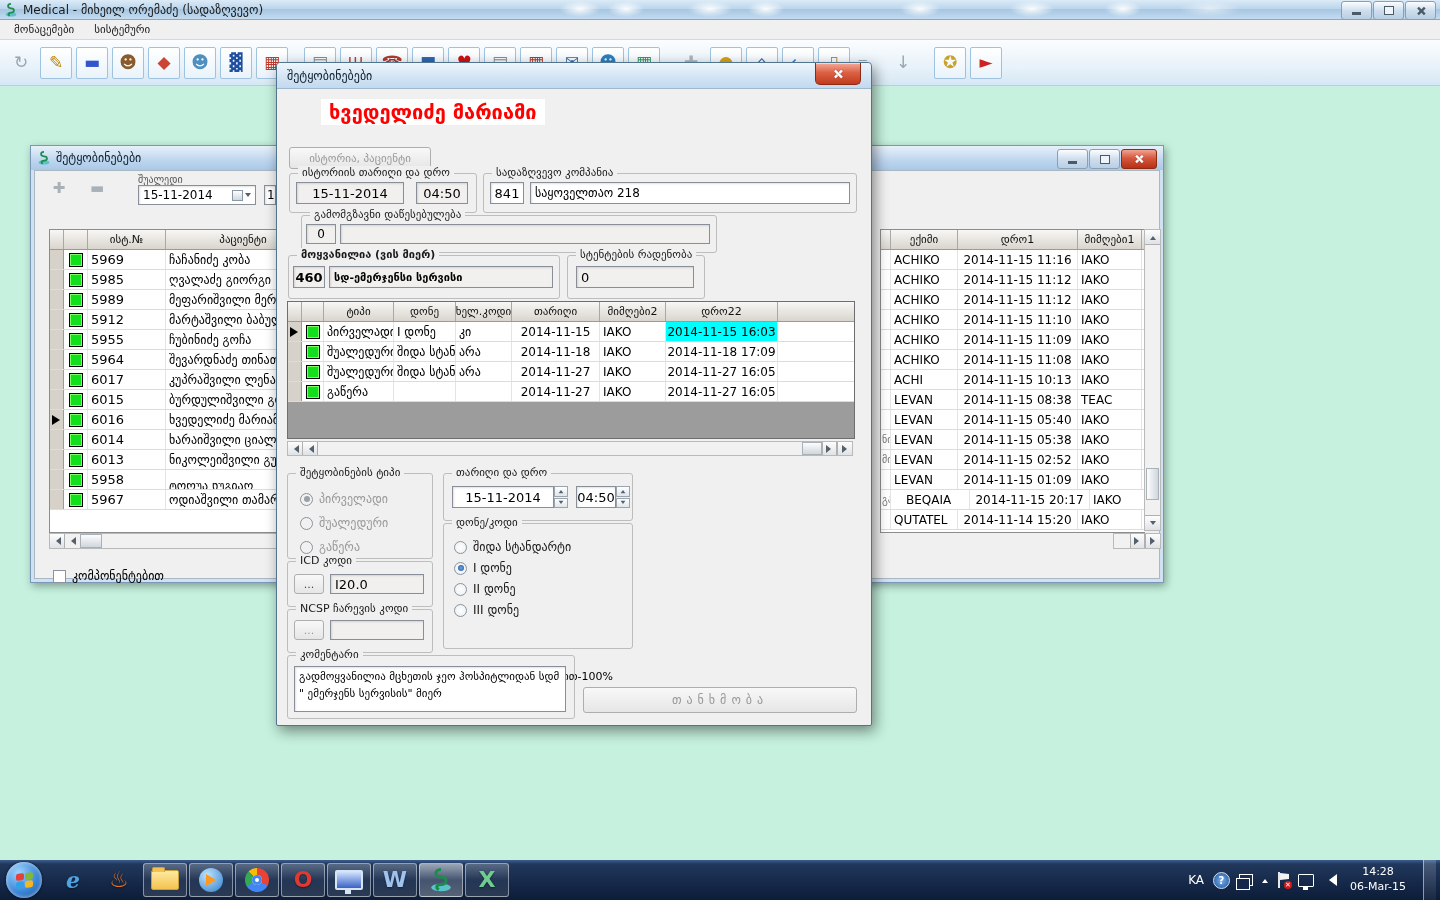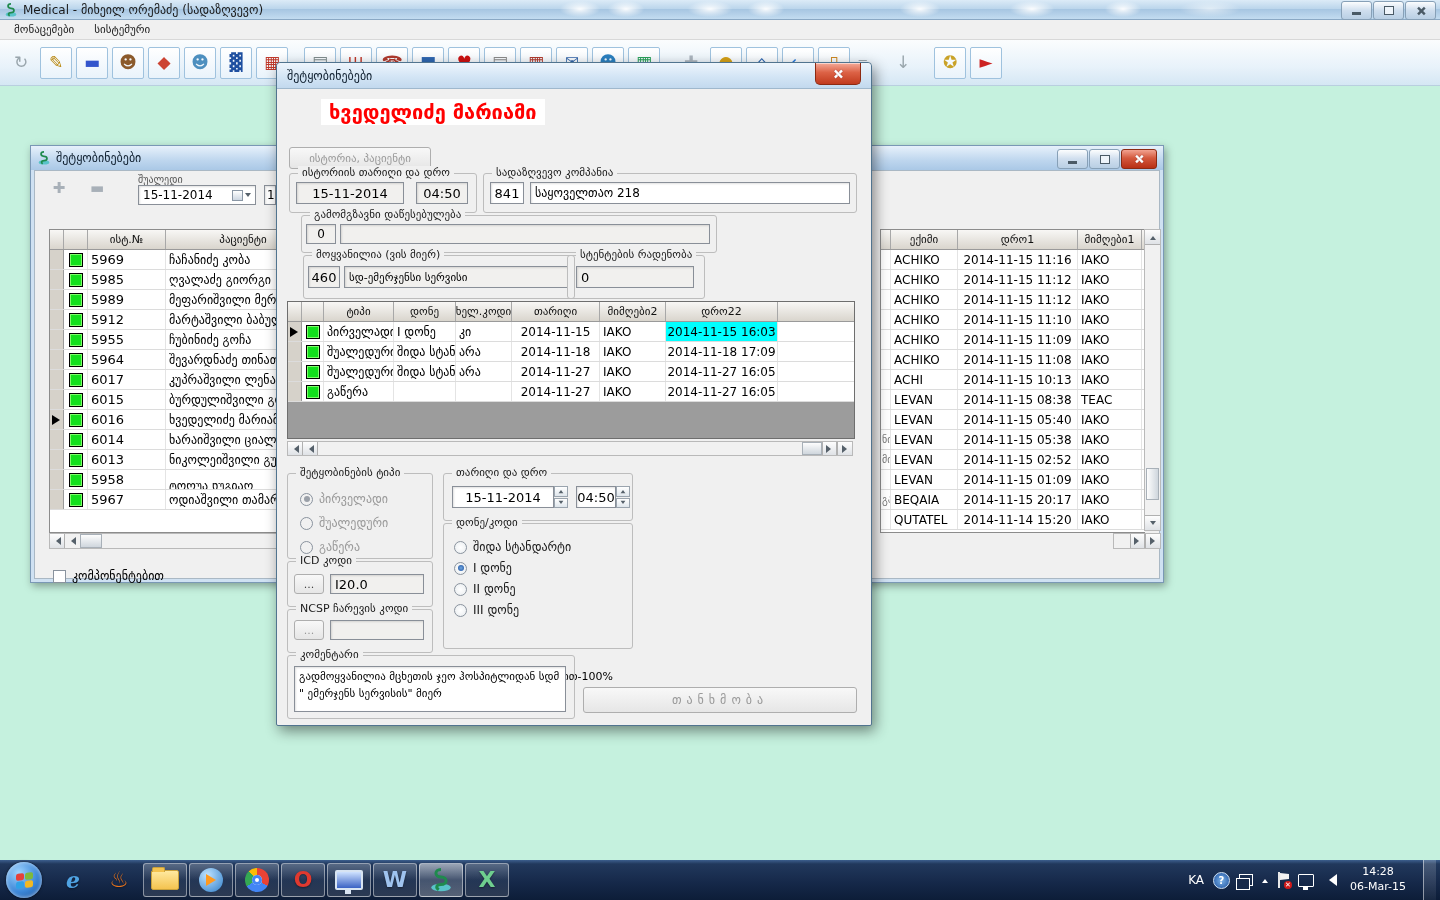--- a/index.html
+++ b/index.html
@@ -511,21 +511,21 @@
           <div class="cell" style="width: 64px;">IAKO</div>
         </div>
         <div class="grow">
           <div class="cell" style="width: 10px; color: rgb(119, 119, 119); font-size: 10px; padding: 0px 1px;"></div>
           <div class="cell" style="width: 67px;">LEVAN</div>
           <div class="cell center" style="width: 120px;">2014-11-15 01:09</div>
           <div class="cell" style="width: 64px;">IAKO</div>
         </div>
         <div class="grow">
           <div class="cell" style="width: 10px; color: rgb(119, 119, 119); font-size: 10px; padding: 0px 1px;">გა</div>
-          <div class="cell" style="width: 67px;">BEQAIA</div>
+          <div class="cell" style="width: 67px; margin-left: 12px;">BEQAIA</div>
           <div class="cell center" style="width: 120px;">2014-11-15 20:17</div>
           <div class="cell" style="width: 64px;">IAKO</div>
         </div>
         <div class="grow">
           <div class="cell" style="width: 10px; color: rgb(119, 119, 119); font-size: 10px; padding: 0px 1px;"></div>
           <div class="cell" style="width: 67px;">QUTATEL</div>
           <div class="cell center" style="width: 120px;">2014-11-14 15:20</div>
           <div class="cell" style="width: 64px;">IAKO</div>
         </div>
       </div>
@@ -587,21 +587,21 @@
     <span class="glab">გამომგზავნი დაწესებულება</span>
     <div class="field gray center" style="left:4px;top:8px;width:30px;height:20px;">
       <span>0</span>
     </div>
     <div class="field gray" style="left:38px;top:8px;width:370px;height:20px;">
       <span></span>
     </div>
   </div>
 
 
-  <div class="groupbox" style="left:26px;top:192px;width:270px;height:42px;">
+  <div class="groupbox" style="left:11px;top:192px;width:270px;height:42px;font-weight:bold;">
     <span class="glab">მოყვანილია (ვის მიერ)</span>
     <div class="field gray center" style="left:4px;top:10px;width:32px;height:22px;font-size:13px;">
       <span>460</span>
     </div>
     <div class="field gray" style="left:40px;top:10px;width:224px;height:22px;font-size:11px;">
       <span>სდ-ემერჯენსი სერვისი</span>
     </div>
   </div>
 
   <div class="groupbox" style="left:290px;top:192px;width:136px;height:42px;">

